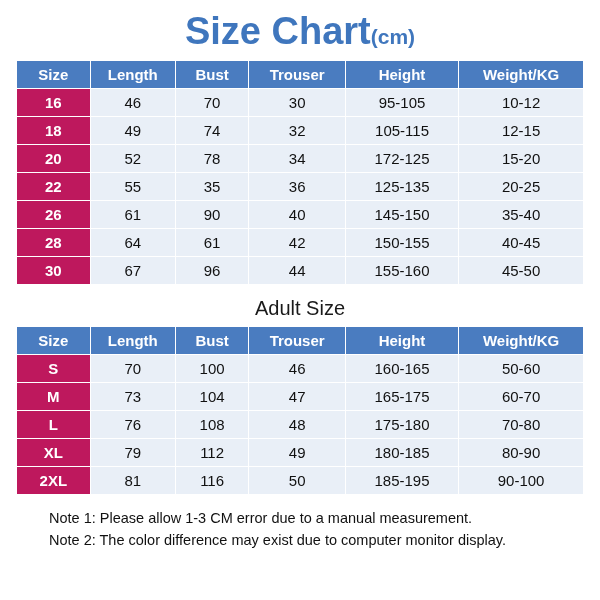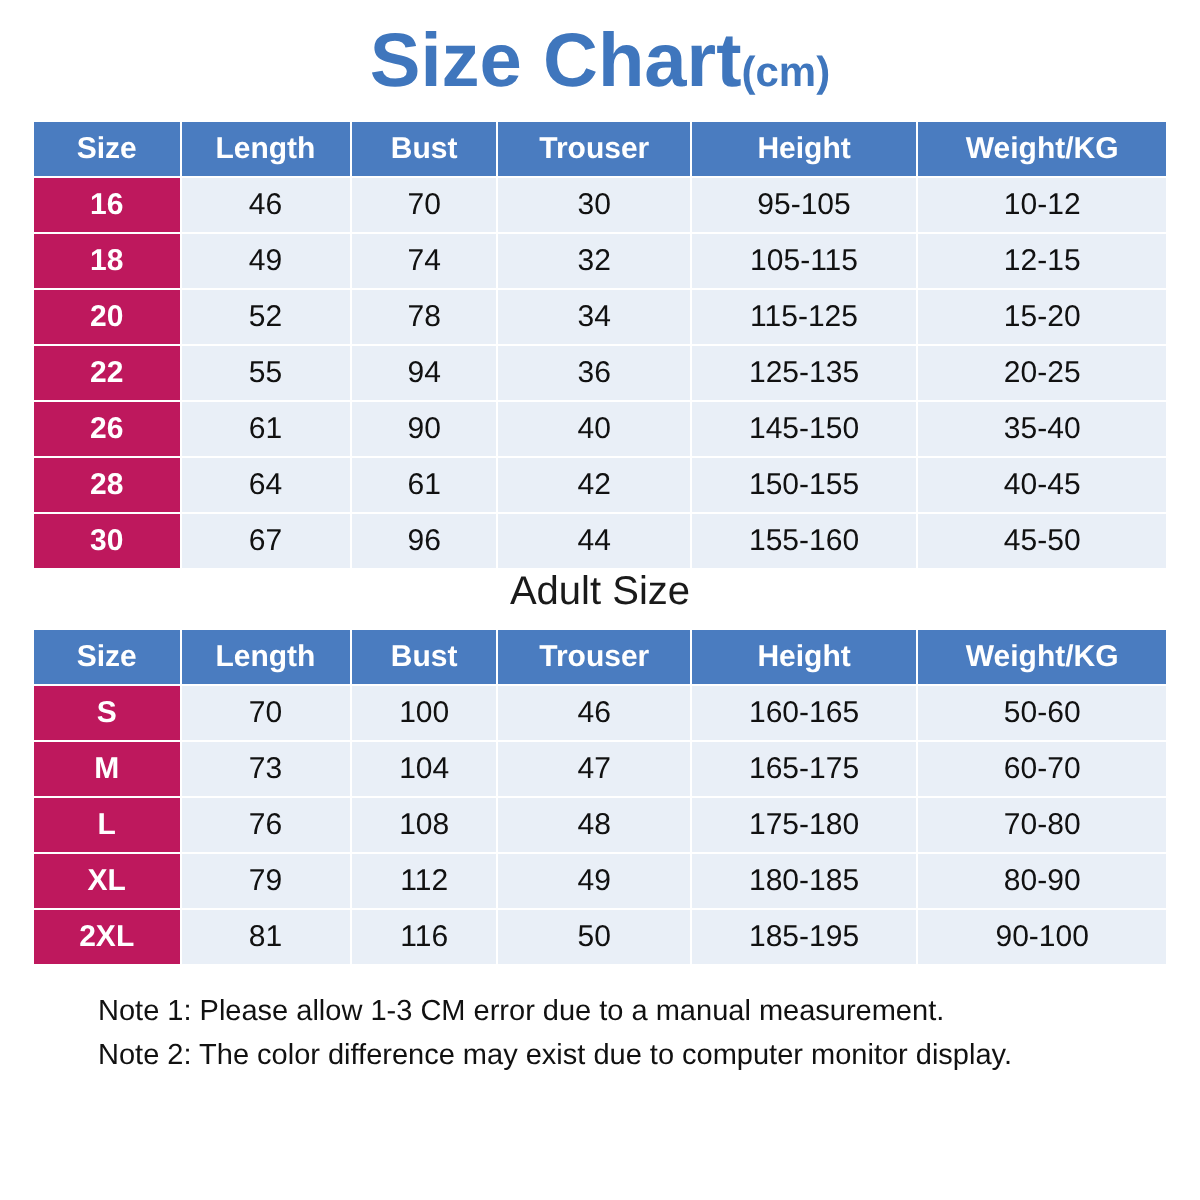--- a/index.html
+++ b/index.html
@@ -73,21 +73,21 @@
   .col-length { width: 15%; }
   .col-bust { width: 13%; }
   .col-trouser { width: 17%; }
   .col-height { width: 20%; }
   .col-weight { width: 22%; }
 
   .mid-title {
     text-align: center;
     font-size: 20px;
     color: #1a1a1a;
-    margin: 0 0 7px 0;
+    margin: 12px 0 7px 0;
     line-height: 1.1;
   }
   .notes {
     margin-top: 12px;
     padding-left: 4px;
   }
   .note {
     font-size: 14.5px;
     color: #111111;
     line-height: 1.55;
@@ -138,27 +138,27 @@
         <td class="cell">74</td>
         <td class="cell">32</td>
         <td class="cell">105-115</td>
         <td class="cell">12-15</td>
       </tr>
       <tr>
         <td class="rowlabel">20</td>
         <td class="cell">52</td>
         <td class="cell">78</td>
         <td class="cell">34</td>
-        <td class="cell">115-125</td>
+        <td class="cell">172-125</td>
         <td class="cell">15-20</td>
       </tr>
       <tr>
         <td class="rowlabel">22</td>
         <td class="cell">55</td>
-        <td class="cell">94</td>
+        <td class="cell">35</td>
         <td class="cell">36</td>
         <td class="cell">125-135</td>
         <td class="cell">20-25</td>
       </tr>
       <tr>
         <td class="rowlabel">26</td>
         <td class="cell">61</td>
         <td class="cell">90</td>
         <td class="cell">40</td>
         <td class="cell">145-150</td>

